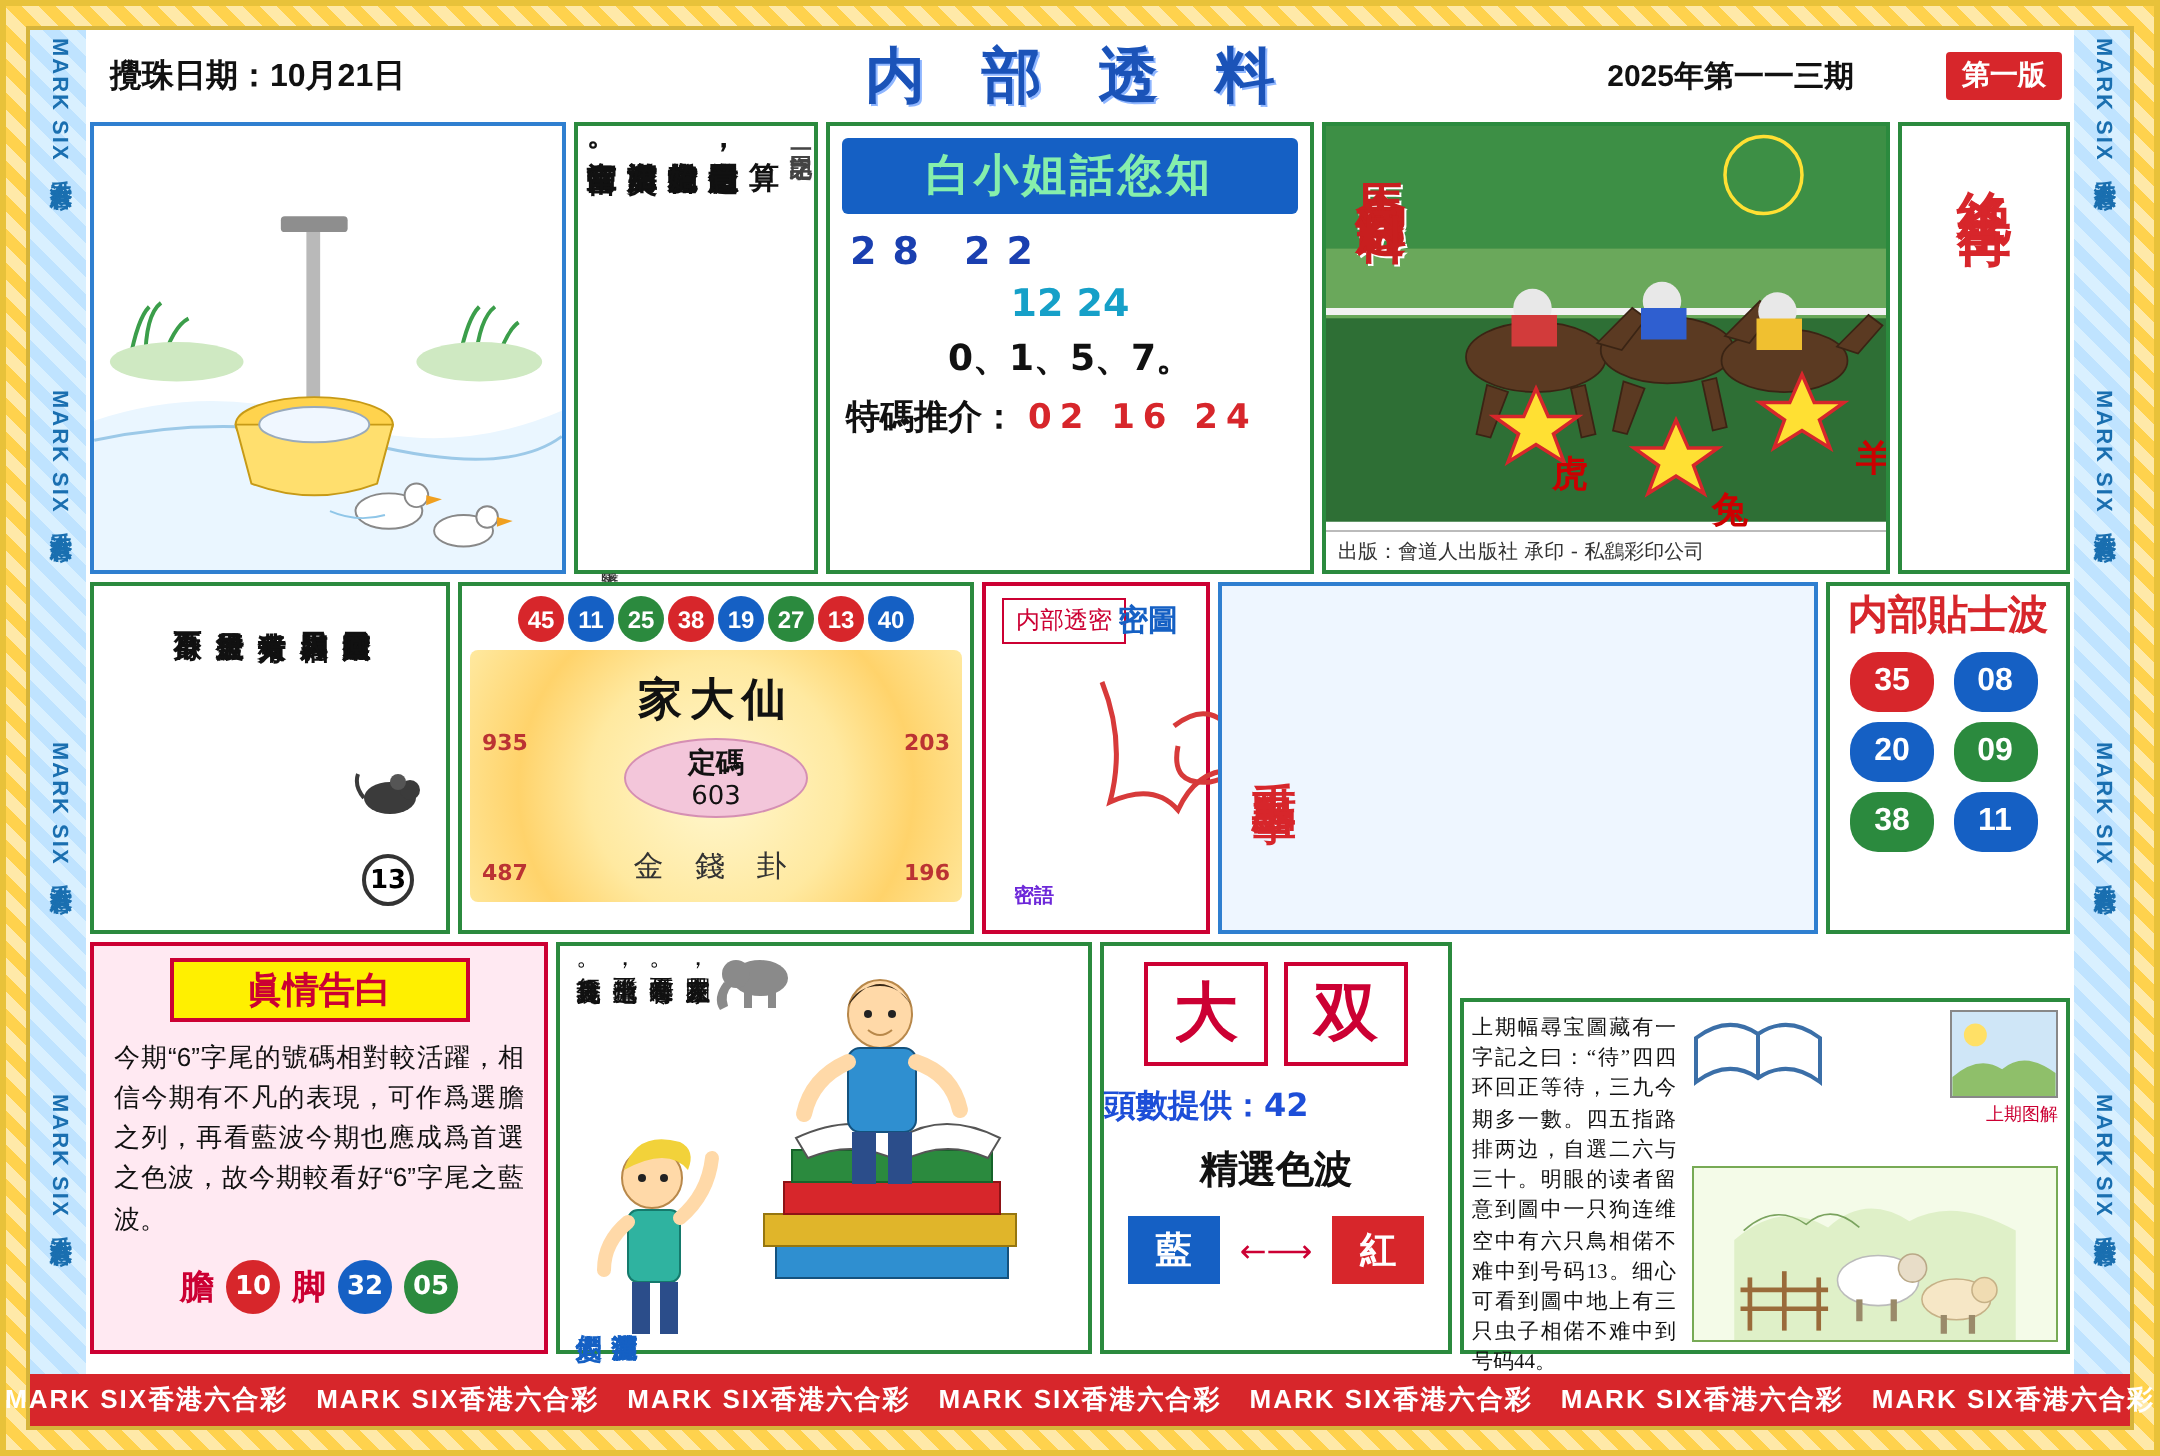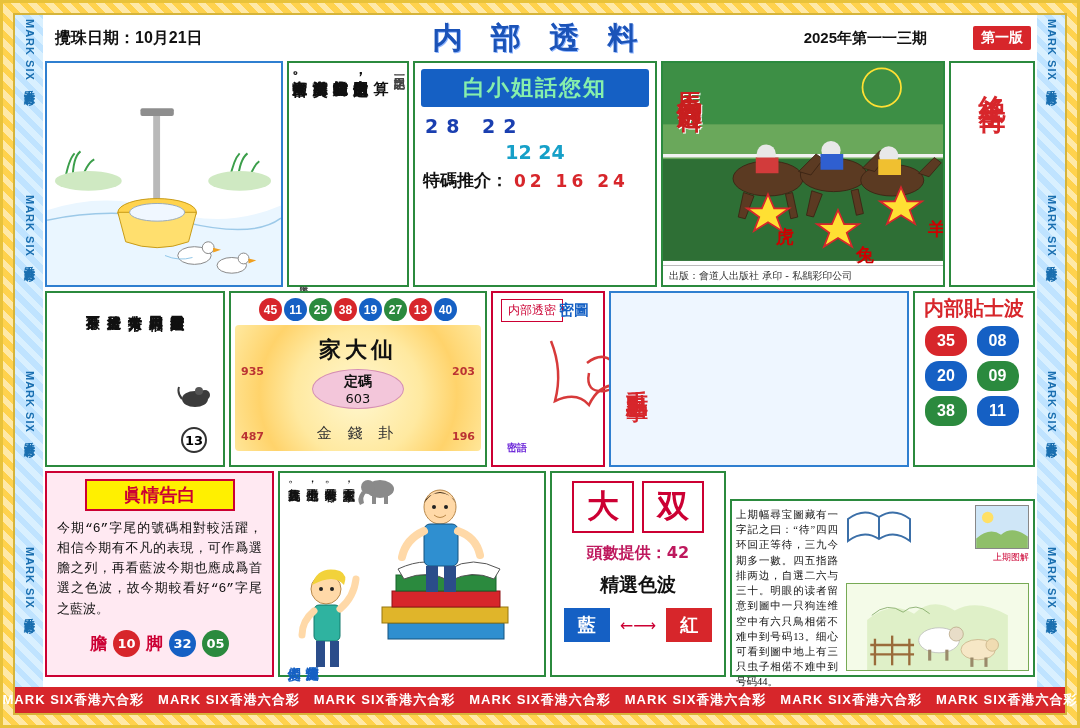--- a/index.html
+++ b/index.html
@@ -195,38 +195,38 @@
 
   
   .r3{ height:206px; margin-top:4px;}
   .b-conf{ width:229px; border-color:#c03; background:#ffe9f2;}
   .conf-t{
     margin:6px auto 2px; width:150px; text-align:center; background:#fff000;
     border:2px solid #c03; color:#c03; font-size:18px; font-weight:bold;
     padding:2px 0; font-family:"Liberation Serif", serif;
   }
   .conf-p{ padding:6px 10px; font-size:13px; line-height:1.55; color:#111;
-    font-family:Liberation Mono, monospace; text-align:justify;}
+    font-family:Liberation Sans, sans-serif; text-align:justify;}
   .conf-row{ display:flex; align-items:center; justify-content:center; gap:6px; margin-top:4px;}
   .conf-row .lbl{ color:#c03; font-size:17px; font-weight:bold;}
   .cball{ width:27px;height:27px;border-radius:50%;color:#fff;font-size:13px;font-weight:bold;
     display:flex;align-items:center;justify-content:center;}
   .b-kid{ width:268px; border-color:#2b8a3e; background:#fff;}
   .kid-poem{ position:absolute; left:6px; top:6px; display:flex; flex-direction:row-reverse; gap:3px;}
   .kid-poem .vcol{ font-size:12.5px; font-weight:normal;}
   .kid-caption{ position:absolute; left:6px; bottom:18px; display:flex; flex-direction:row-reverse; gap:2px;}
   .kid-caption .vcol{ font-size:13px; color:#1560c4; font-weight:bold;}
   .b-big{ width:176px; border-color:#2b8a3e; background:#fff;}
   .big-row{ display:flex; justify-content:center; gap:8px; padding:8px 0 2px;}
   .bigchar{
     width:62px;height:52px; border:2px solid #c03; color:#c03; font-size:32px;
     font-weight:bold; display:flex; align-items:center; justify-content:center;
     font-family:"Liberation Serif", serif;
   }
-  .big-head{ text-align:center; font-size:16px; font-weight:bold; color:#be185d; margin-top:8px;}
+  .big-head{ text-align:left; font-size:16px; font-weight:bold; color:#1d4ed8; margin-top:8px;}
   .big-sel{ text-align:center; font-size:19px; font-weight:bold; color:#111; margin-top:8px;
     font-family:"Liberation Serif", serif;}
   .big-colors{ display:flex; align-items:center; justify-content:center; gap:10px; margin-top:10px;}
   .cbox{ width:46px;height:34px;display:flex;align-items:center;justify-content:center;
     font-size:18px;font-weight:bold;color:#fff;}
   .arrow{ color:#c03; font-size:16px; }
   .b-note{ flex:1; border-color:#2b8a3e; background:#fff; display:flex;margin-top:28px;}
   .note-text{ width:110px; padding:6px 4px; font-size:10.5px; line-height:1.45;
     color:#111; font-family:"Liberation Serif", serif; text-align:justify;}
   .note-art{ flex:1; position:relative;}
@@ -313,20 +313,21 @@
             <div class="vcol">江南美女游江嬌</div>
             <div class="vcol">皇帝宮江南。</div>
           </div>
           <div class="poem-stamp">醫道人</div>
         </div>
 
         <div class="box b-lady">
           <div class="lady-title">白小姐話您知</div>
           <div class="lady-nums lady-l1">28  22</div>
           <div class="lady-nums lady-l2">12   24</div>
+          <div class="lady-nums lady-l3">0、1、5、7。</div>
           <div class="lady-special">
             <span>特碼推介：</span>
             <span class="nums">02  16   24</span>
           </div>
         </div>
 
         <div class="box b-horse">
           <svg class="horse-art" viewBox="0 0 320 226" preserveAspectRatio="none">
             <rect width="320" height="226" fill="#2f7f3a"></rect>
             <rect y="0" width="320" height="70" fill="#3d8f45"></rect>

